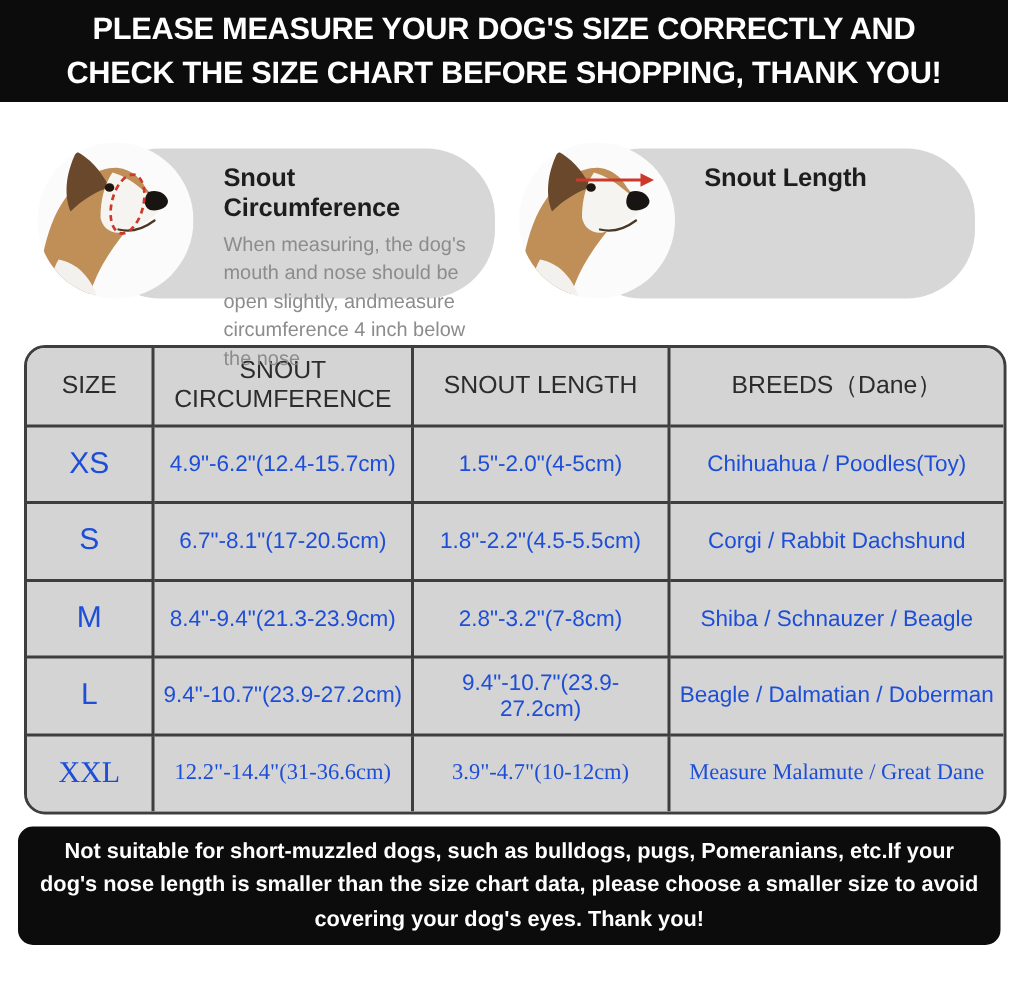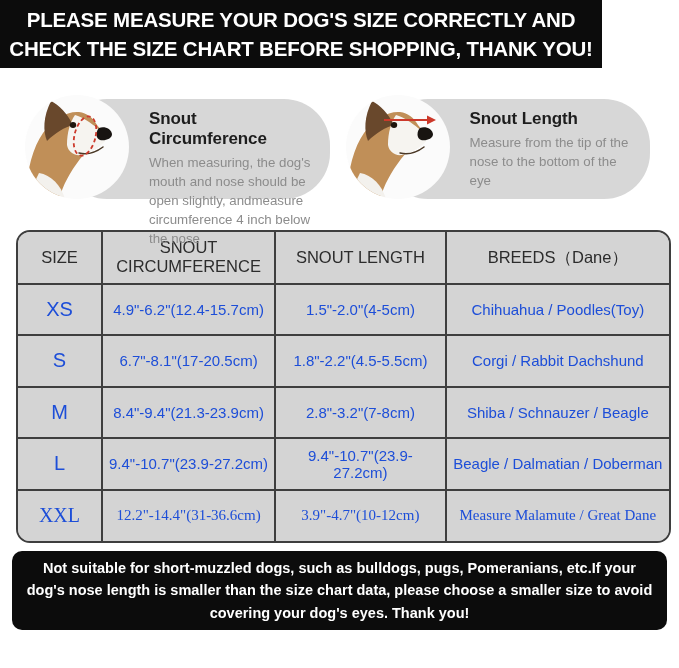--- a/index.html
+++ b/index.html
@@ -7,21 +7,21 @@
   body {
     width: 679px;
     height: 668px;
     font-family: "Liberation Sans", "DejaVu Sans", sans-serif;
     color: #2c2c2c;
     overflow: hidden;
   }
 
   
   .banner {
-    width: 602px;
+    width: 672px;
     height: 68px;
     background: #0c0c0c;
     color: #ffffff;
     display: flex;
     flex-direction: column;
     align-items: center;
     justify-content: center;
     text-align: center;
     font-weight: 800;
     font-size: 20.5px;
@@ -171,21 +171,20 @@
         <path d="M74,33 C80,31 86,34 87,39 C87,44 80,46 75,45 C70,43 71,36 74,33 Z" fill="#181411"></path>
         <ellipse cx="48" cy="30" rx="3.2" ry="2.9" fill="#1e150d"></ellipse>
       </g>
       <g>
         <line x1="38" y1="25" x2="82" y2="25" stroke="#cc392b" stroke-width="2"></line>
         <path d="M90,25 l-9,-4.5 v9 Z" fill="#cc392b"></path>
       </g>
     </svg>
     <div class="pill-text">
       <div class="pill-title">Snout Length</div>
-      <div class="pill-desc">Measure from the tip of the nose to the bottom of the eye</div>
     </div>
   </div>
 </div>
 
 <div class="table-wrap">
   <table>
     <thead>
       <tr>
         <th class="col-size">SIZE</th>
         <th class="col-circ">SNOUT CIRCUMFERENCE</th>

